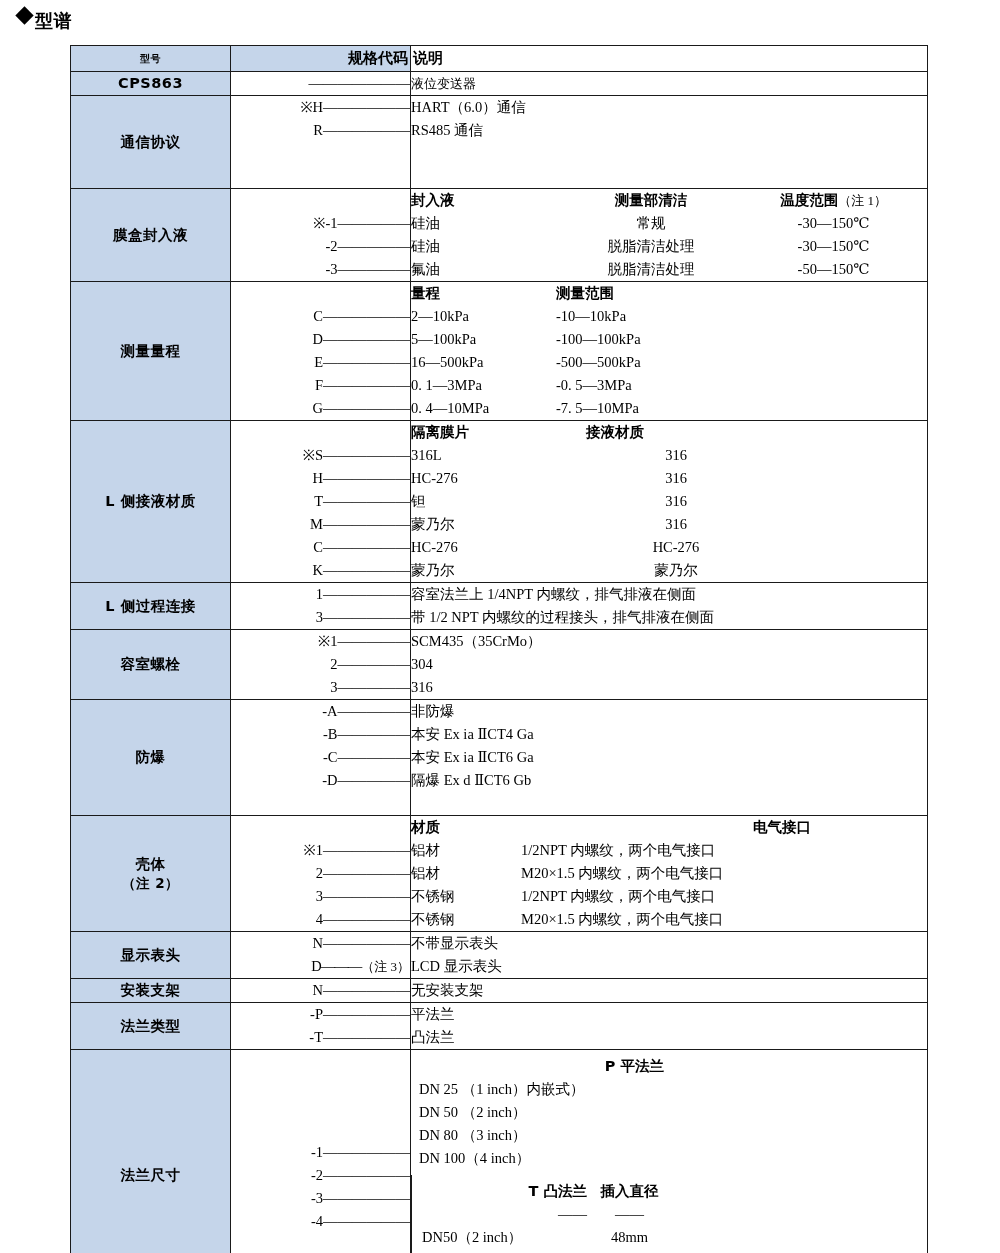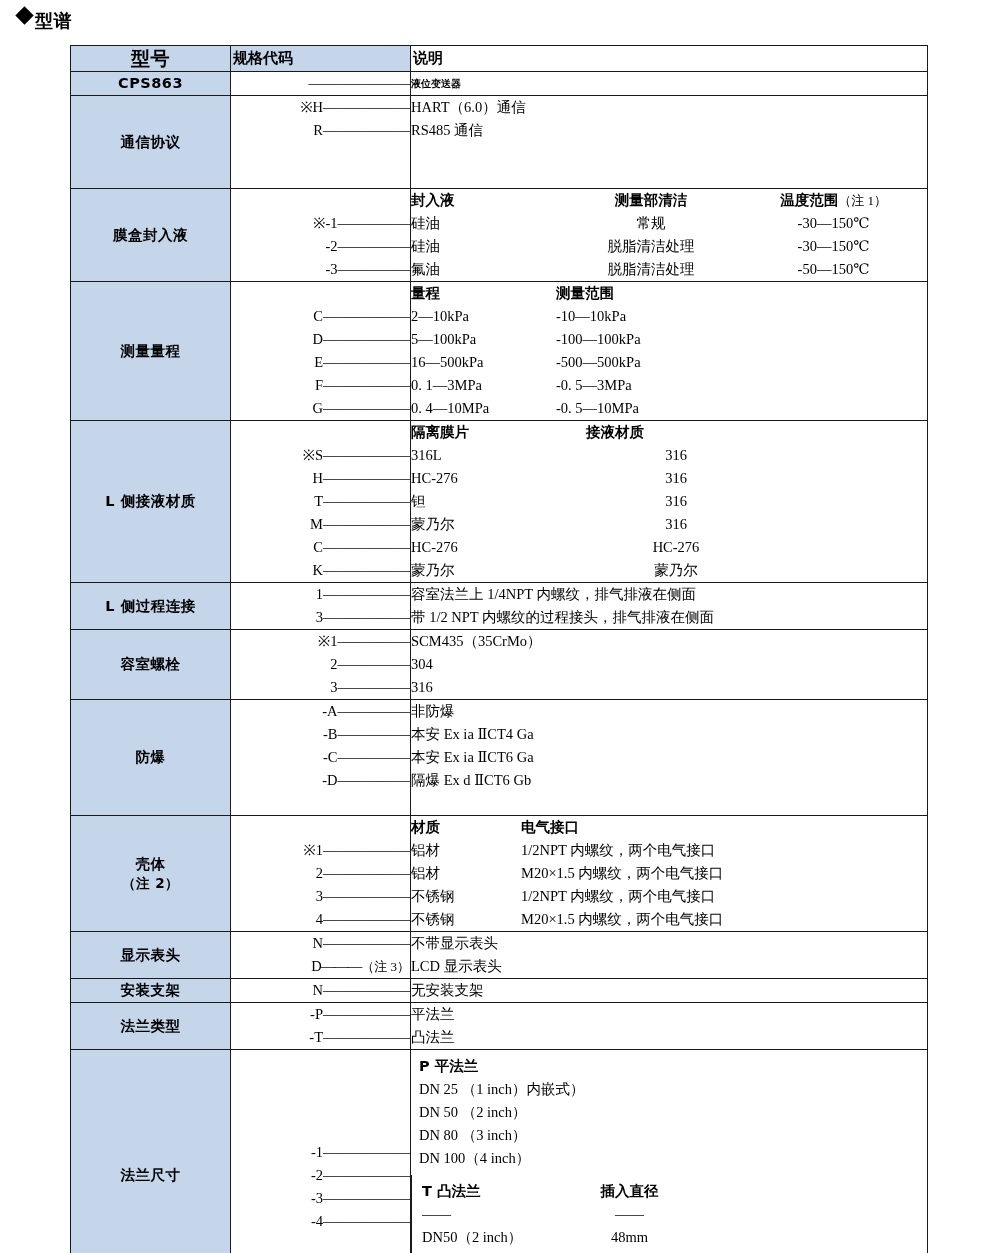--- a/index.html
+++ b/index.html
@@ -74,33 +74,33 @@
     padding: 5px 2px;
     letter-spacing: 0.5px;
   }
   td.label .sub {
     display: block;
     font-size: 13.5px;
     font-weight: bold;
     margin-top: 5px;
   }
   td.label.hdr {
-    font-size: 19px;
+    font-size: 10px;
   }
 
   
   td.code {
     text-align: right;
     padding: 5px 14px 5px 4px;
     font-size: 14px;
     white-space: nowrap;
   }
   td.code.hdr {
     background: #c5d5ea;
-    text-align: left;
+    text-align: right;
     font-weight: bold;
     font-size: 15px;
     font-family: "DejaVu Sans", "Liberation Sans", sans-serif;
     padding: 5px 2px;
   }
   .codeline {
     display: block;
     line-height: 23px;
     white-space: nowrap;
     font-family: "Liberation Serif", "DejaVu Serif", serif;
@@ -124,23 +124,23 @@
     font-size: 15px;
     font-family: "DejaVu Sans", "Liberation Sans", sans-serif;
     padding: 5px 2px;
   }
   .descline {
     display: block;
     line-height: 23px;
     white-space: nowrap;
   }
   .descline.bold {
-    font-weight: bold;
-    font-family: "DejaVu Sans", "Liberation Sans", sans-serif;
-    font-size: 10px;
+    font-weight: normal;
+    font-family: "DejaVu Sans", "Liberation Sans", sans-serif;
+    font-size: 13px;
   }
   .descline.spacer {
     line-height: 23px;
     height: 23px;
   }
 
   
   .fld {
     display: inline-block;
     vertical-align: top;
@@ -179,21 +179,21 @@
   .split-right {
     width: 260px;
     padding: 5px 4px 5px 10px;
     box-sizing: border-box;
     border-left: 1px solid #1a1a1a;
   }
   td.nopad { padding: 0; }
   .sr-line { display: block; line-height: 23px; white-space: nowrap; }
   .sr-a { display: inline-block; width: 165px; }
   .sr-b { display: inline-block; width: 85px; text-align: center; }
-  .ctr { text-align: left; }
+  .ctr { text-align: right; }
 </style>
 </head>
 <body>
 
 <div id="page">
 
   <div class="title-row">
     <span class="diamond-icon"></span>
     <span>型谱</span>
   </div>
@@ -283,21 +283,21 @@
           <span class="descline">
             <span class="fld f-m1">5—100kPa</span><span class="fld f-m2">-100—100kPa</span>
           </span>
           <span class="descline">
             <span class="fld f-m1">16—500kPa</span><span class="fld f-m2">-500—500kPa</span>
           </span>
           <span class="descline">
             <span class="fld f-m1">0. 1—3MPa</span><span class="fld f-m2">-0. 5—3MPa</span>
           </span>
           <span class="descline">
-            <span class="fld f-m1">0. 4—10MPa</span><span class="fld f-m2">-0. 5—10MPa</span>
+            <span class="fld f-m1">0. 4—10MPa</span><span class="fld f-m2">-7. 5—10MPa</span>
           </span>
         </td>
       </tr>
 
       <tr>
         <td class="label">L 侧接液材质</td>
         <td class="code">
           <span class="descline spacer">&nbsp;</span>
           <span class="codeline dash">※S——————</span>
           <span class="codeline dash">H——————</span>

